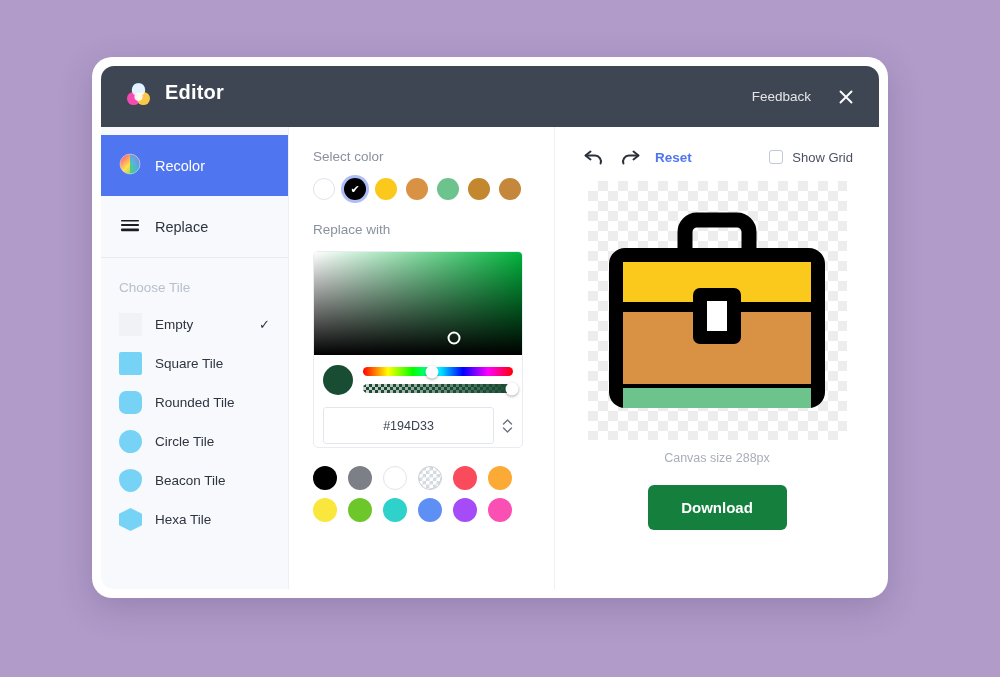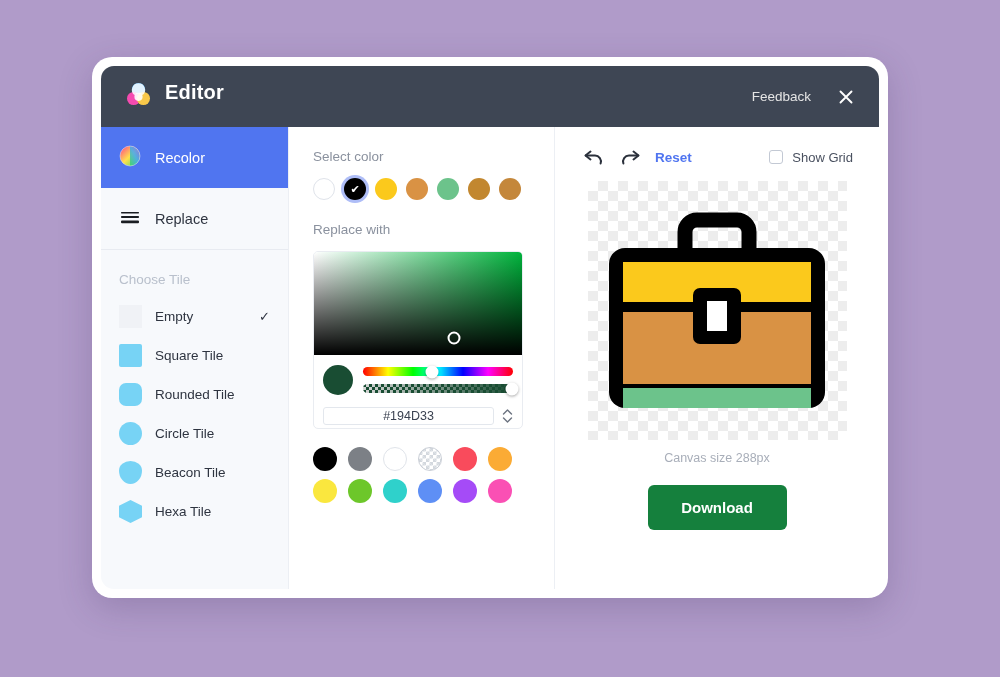--- a/index.html
+++ b/index.html
@@ -67,21 +67,21 @@
   }
   .nav-item {
     height: 61px; flex: 0 0 61px;
     display: flex; align-items: center; gap: 14px;
     padding: 0 18px;
     cursor: pointer; position: relative;
     font-size: 14.5px; color: #2e3440;
   }
   .nav-item.active {
     background: #5075f0;
-    color: #ffffff; font-weight: normal;
+    color: #ffffff; font-weight: normal; margin-top: 8px;
   }
   .nav-item.active::after {
     content: ""; position: absolute; right: -7px; top: 50%;
     transform: translateY(-50%);
     border-top: 8px solid transparent;
     border-bottom: 8px solid transparent;
     border-left: 8px solid #5075f0;
   }
   .nav-divider { height: 1px; background: #e8ebf1; margin: 0 0 0 0; }
 
@@ -164,21 +164,21 @@
     background-size: 100% 100%, 6px 6px, 6px 6px;
     background-position: 0 0, 0 0, 3px 3px;
   }
   .slider .knob {
     position: absolute; top: 50%; transform: translate(-50%,-50%);
     width: 13px; height: 13px; border-radius: 50%;
     background: #fff; box-shadow: 0 1px 3px rgba(0,0,0,.35);
   }
   .hexrow { display: flex; align-items: center; gap: 8px; padding: 6px 9px 3px 9px; }
   .hexfield {
-    flex: 1; height: 18px; border: 1px solid #e3e7ed; border-radius: 3px;
+    flex: 1; height: 37px; border: 1px solid #e3e7ed; border-radius: 3px;
     display: flex; align-items: center; justify-content: center;
     font-size: 12.5px; color: #3a4150; background: #fff; cursor: text;
   }
   .stepper {
     display: flex; flex-direction: column; align-items: center;
     color: #6c7380; line-height: .85; font-size: 12px; cursor: pointer;
   }
   .hexlabel {
     text-align: center; font-size: 10.5px; color: #9aa1ad;
     letter-spacing: .8px; padding: 4px 0 10px 0; margin-right: 22px;

